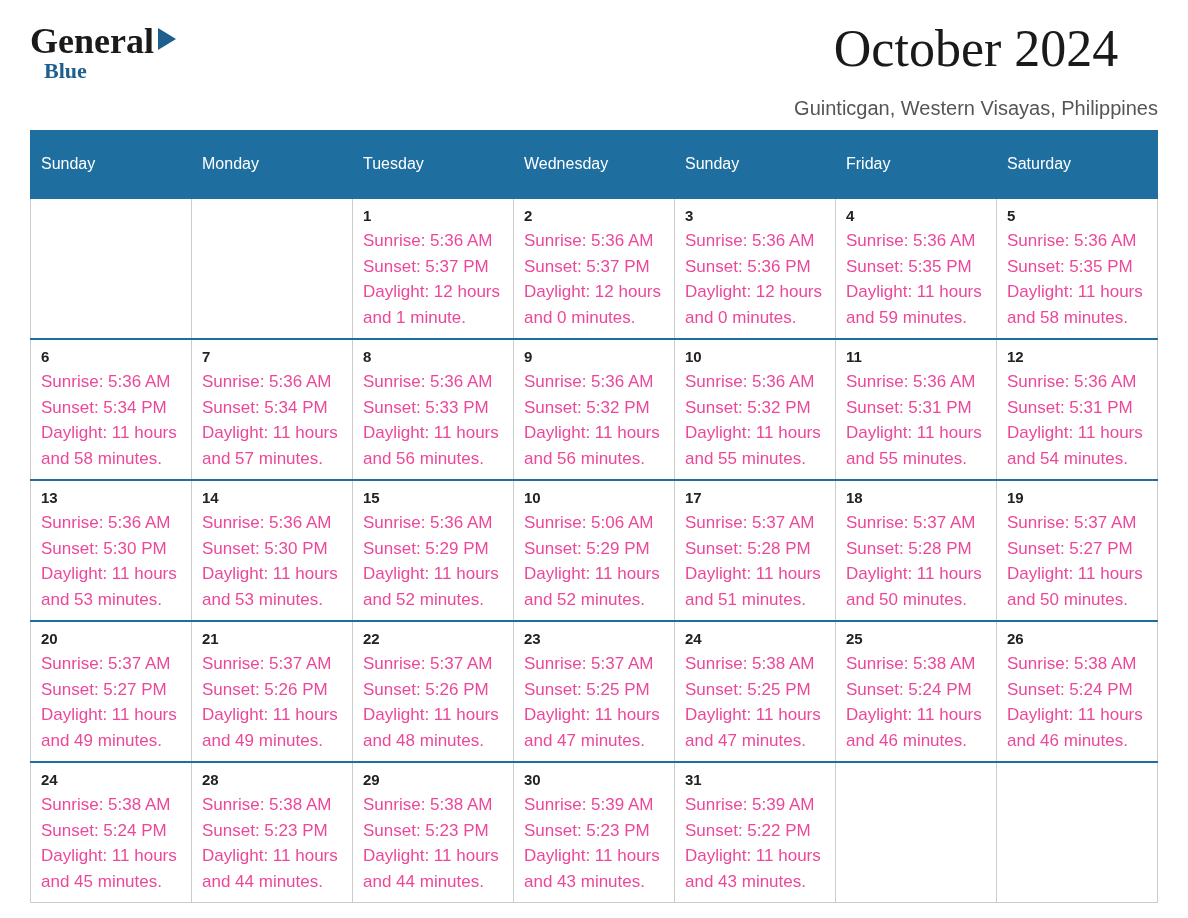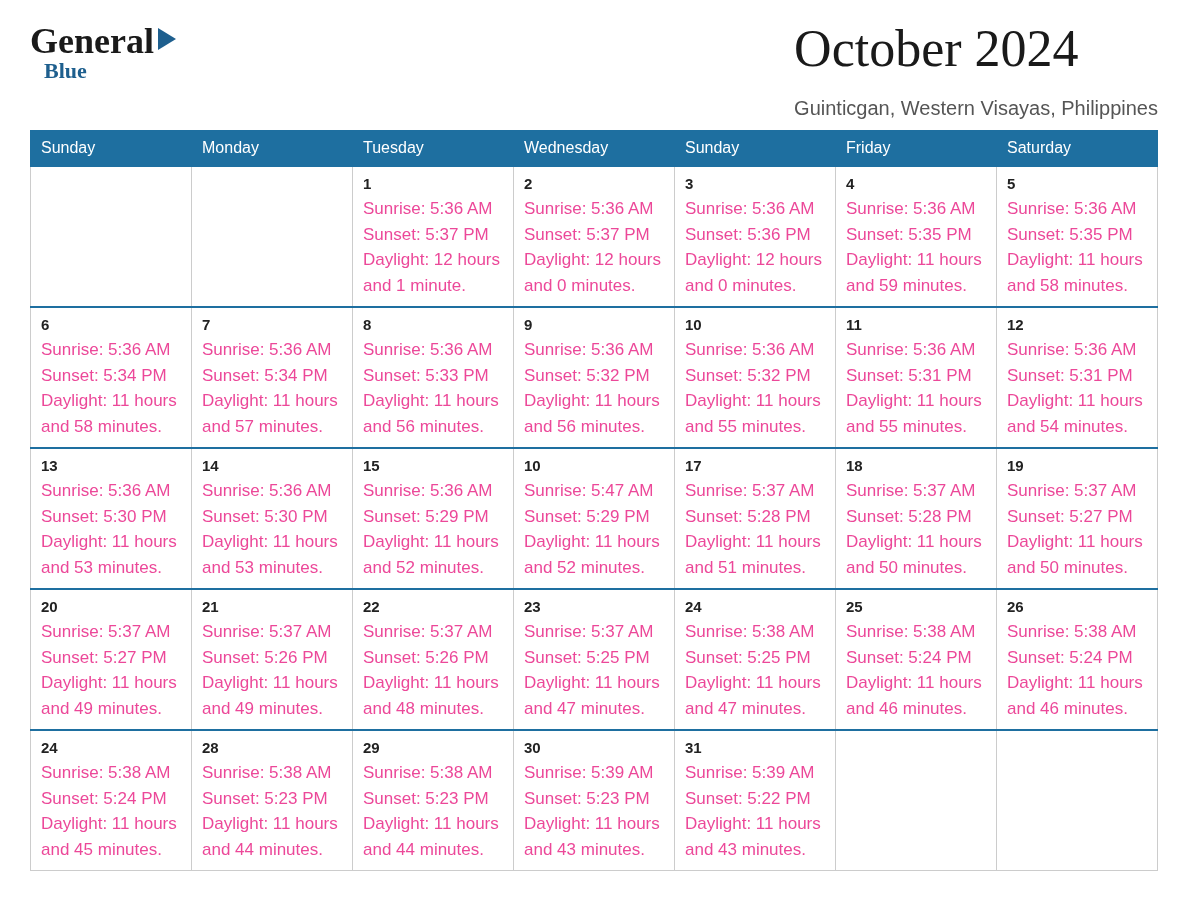--- a/index.html
+++ b/index.html
@@ -45,21 +45,21 @@
     }
     .logo-blue {
       font-size: 22px;
       font-weight: bold;
       color: #1e5f8e;
       font-family: Georgia, serif;
       margin-top: -4px;
       margin-left: 14px;
     }
     .title-area {
-      text-align: left;
+      text-align: center;
     }
     .month-title {
       font-size: 52px;
       font-weight: normal;
       color: #1a1a1a;
       font-family: Georgia, serif;
       line-height: 1.1;
     }
     .location-subtitle {
       font-size: 20px;
@@ -68,21 +68,21 @@
     }
     .calendar-table {
       width: 100%;
       border-collapse: collapse;
       margin-top: 10px;
       table-layout: fixed;
     }
     .calendar-table th {
       background-color: #1e6fa0;
       color: #fff;
-      padding: 8px 10px;
+      padding: 24px 10px;
       font-size: 16px;
       font-weight: normal;
       text-align: left;
       border: 1px solid #1e6fa0;
     }
     .calendar-table td {
       vertical-align: top;
       padding: 8px 10px;
       border: 1px solid #ccc;
       border-top: 2px solid #1e6fa0;
@@ -245,21 +245,21 @@
         </td>
         <td>
           <span class="day-number">15</span>
           <div class="day-info">Sunrise: 5:36 AM
 Sunset: 5:29 PM
 Daylight: 11 hours
 and 52 minutes.</div>
         </td>
         <td>
           <span class="day-number">10</span>
-          <div class="day-info">Sunrise: 5:47 AM
+          <div class="day-info">Sunrise: 5:06 AM
 Sunset: 5:29 PM
 Daylight: 11 hours
 and 52 minutes.</div>
         </td>
         <td>
           <span class="day-number">17</span>
           <div class="day-info">Sunrise: 5:37 AM
 Sunset: 5:28 PM
 Daylight: 11 hours
 and 51 minutes.</div>

